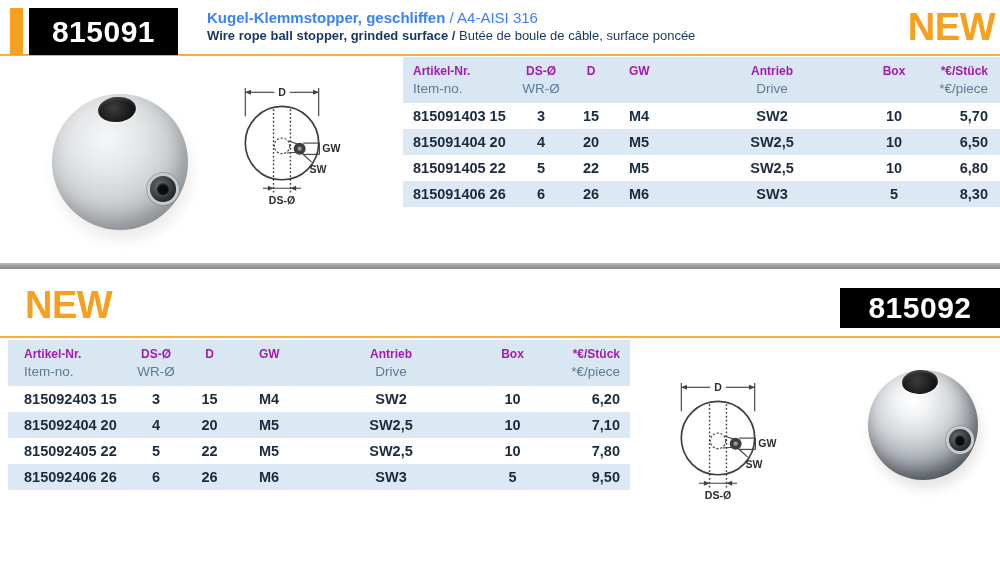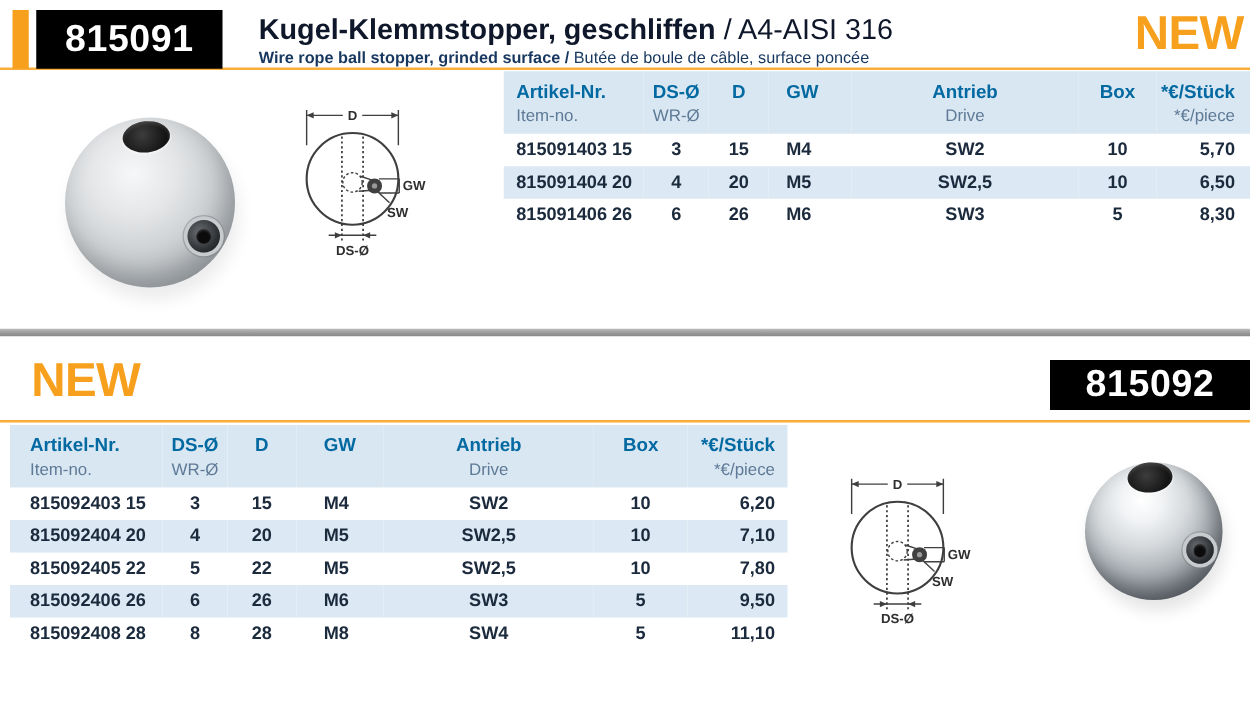--- a/index.html
+++ b/index.html
@@ -18,31 +18,31 @@
   .newlabel.bottom{top:286px;left:25px;}
   .hline{position:absolute;left:0;right:0;height:2px;background:#F9AE3C;}
   .hline.top{top:54px;}
   .hline.bottom{top:336px;}
   .divider{position:absolute;left:0;right:0;top:263px;height:6px;
            background:linear-gradient(180deg,#bcbcbc 0%,#989898 60%,#8a8a8a 100%);}
 
   .titleblock{position:absolute;line-height:1.25;}
   .titleblock.top{left:207px;top:9px;}
   .titleblock.bottom{right:183px;top:290px;text-align:right;}
-  .t1{font-size:23px;color:#0f172a;}
+  .t1{font-size:15px;color:#3b82f6;}
   .t1 .b{font-weight:700;}
   .t2{font-size:13px;color:#17375E;}
   .t2 .b{font-weight:700;}
 
   
   table{position:absolute;border-collapse:collapse;table-layout:fixed;}
   table.tbl-top{left:403px;top:57px;width:597px;}
   table.tbl-bottom{left:8px;top:340px;width:622px;}
   thead th{background:#D9E7F3;vertical-align:top;padding:7px 0 6px 0;font-weight:400;}
-  thead .l1{display:block;font-size:15px;font-weight:700;color:#0369a1;line-height:1.3;}
+  thead .l1{display:block;font-size:12px;font-weight:700;color:#a21caf;line-height:1.3;}
   thead .l2{display:block;font-size:13.5px;font-weight:400;color:#5E7A96;line-height:1.3;min-height:17px;}
   tbody td{height:26px;padding:0;font-size:14.5px;font-weight:700;color:#1B2A3C;}
   tbody tr:nth-child(even){background:#DCE9F4;}
   .c0{text-align:left;}
   .c1,.c2,.c4,.c5{text-align:center;}
   .c3{text-align:left;}
   .c6{text-align:right;}
   .tbl-top .c0{padding-left:10px;}
   .tbl-top .c3{padding-left:14px;}
   .tbl-top .c6{padding-right:12px;}
@@ -194,20 +194,29 @@
         <tr>
           <td class="c0">815091404 20</td>
           <td class="c1">4</td>
           <td class="c2">20</td>
           <td class="c3">M5</td>
           <td class="c4">SW2,5</td>
           <td class="c5">10</td>
           <td class="c6">6,50</td>
         </tr>
         <tr>
+          <td class="c0">815091405 22</td>
+          <td class="c1">5</td>
+          <td class="c2">22</td>
+          <td class="c3">M5</td>
+          <td class="c4">SW2,5</td>
+          <td class="c5">10</td>
+          <td class="c6">6,80</td>
+        </tr>
+        <tr>
           <td class="c0">815091406 26</td>
           <td class="c1">6</td>
           <td class="c2">26</td>
           <td class="c3">M6</td>
           <td class="c4">SW3</td>
           <td class="c5">5</td>
           <td class="c6">8,30</td>
         </tr>
       </tbody>
   </table>
@@ -291,29 +300,20 @@
           <td class="c6">7,80</td>
         </tr>
         <tr>
           <td class="c0">815092406 26</td>
           <td class="c1">6</td>
           <td class="c2">26</td>
           <td class="c3">M6</td>
           <td class="c4">SW3</td>
           <td class="c5">5</td>
           <td class="c6">9,50</td>
-        </tr>
-        <tr>
-          <td class="c0">815092408 28</td>
-          <td class="c1">8</td>
-          <td class="c2">28</td>
-          <td class="c3">M8</td>
-          <td class="c4">SW4</td>
-          <td class="c5">5</td>
-          <td class="c6">11,10</td>
         </tr>
       </tbody>
   </table>
 
   <div class="diagram bottom">
     <svg viewBox="0 0 170 180">
       <g stroke="#3f3f3f" stroke-width="1.6" fill="none">
         <line x1="33" y1="10" x2="33" y2="50"></line>
         <line x1="137" y1="10" x2="137" y2="50"></line>
         <line x1="33" y1="16" x2="74" y2="16"></line>

